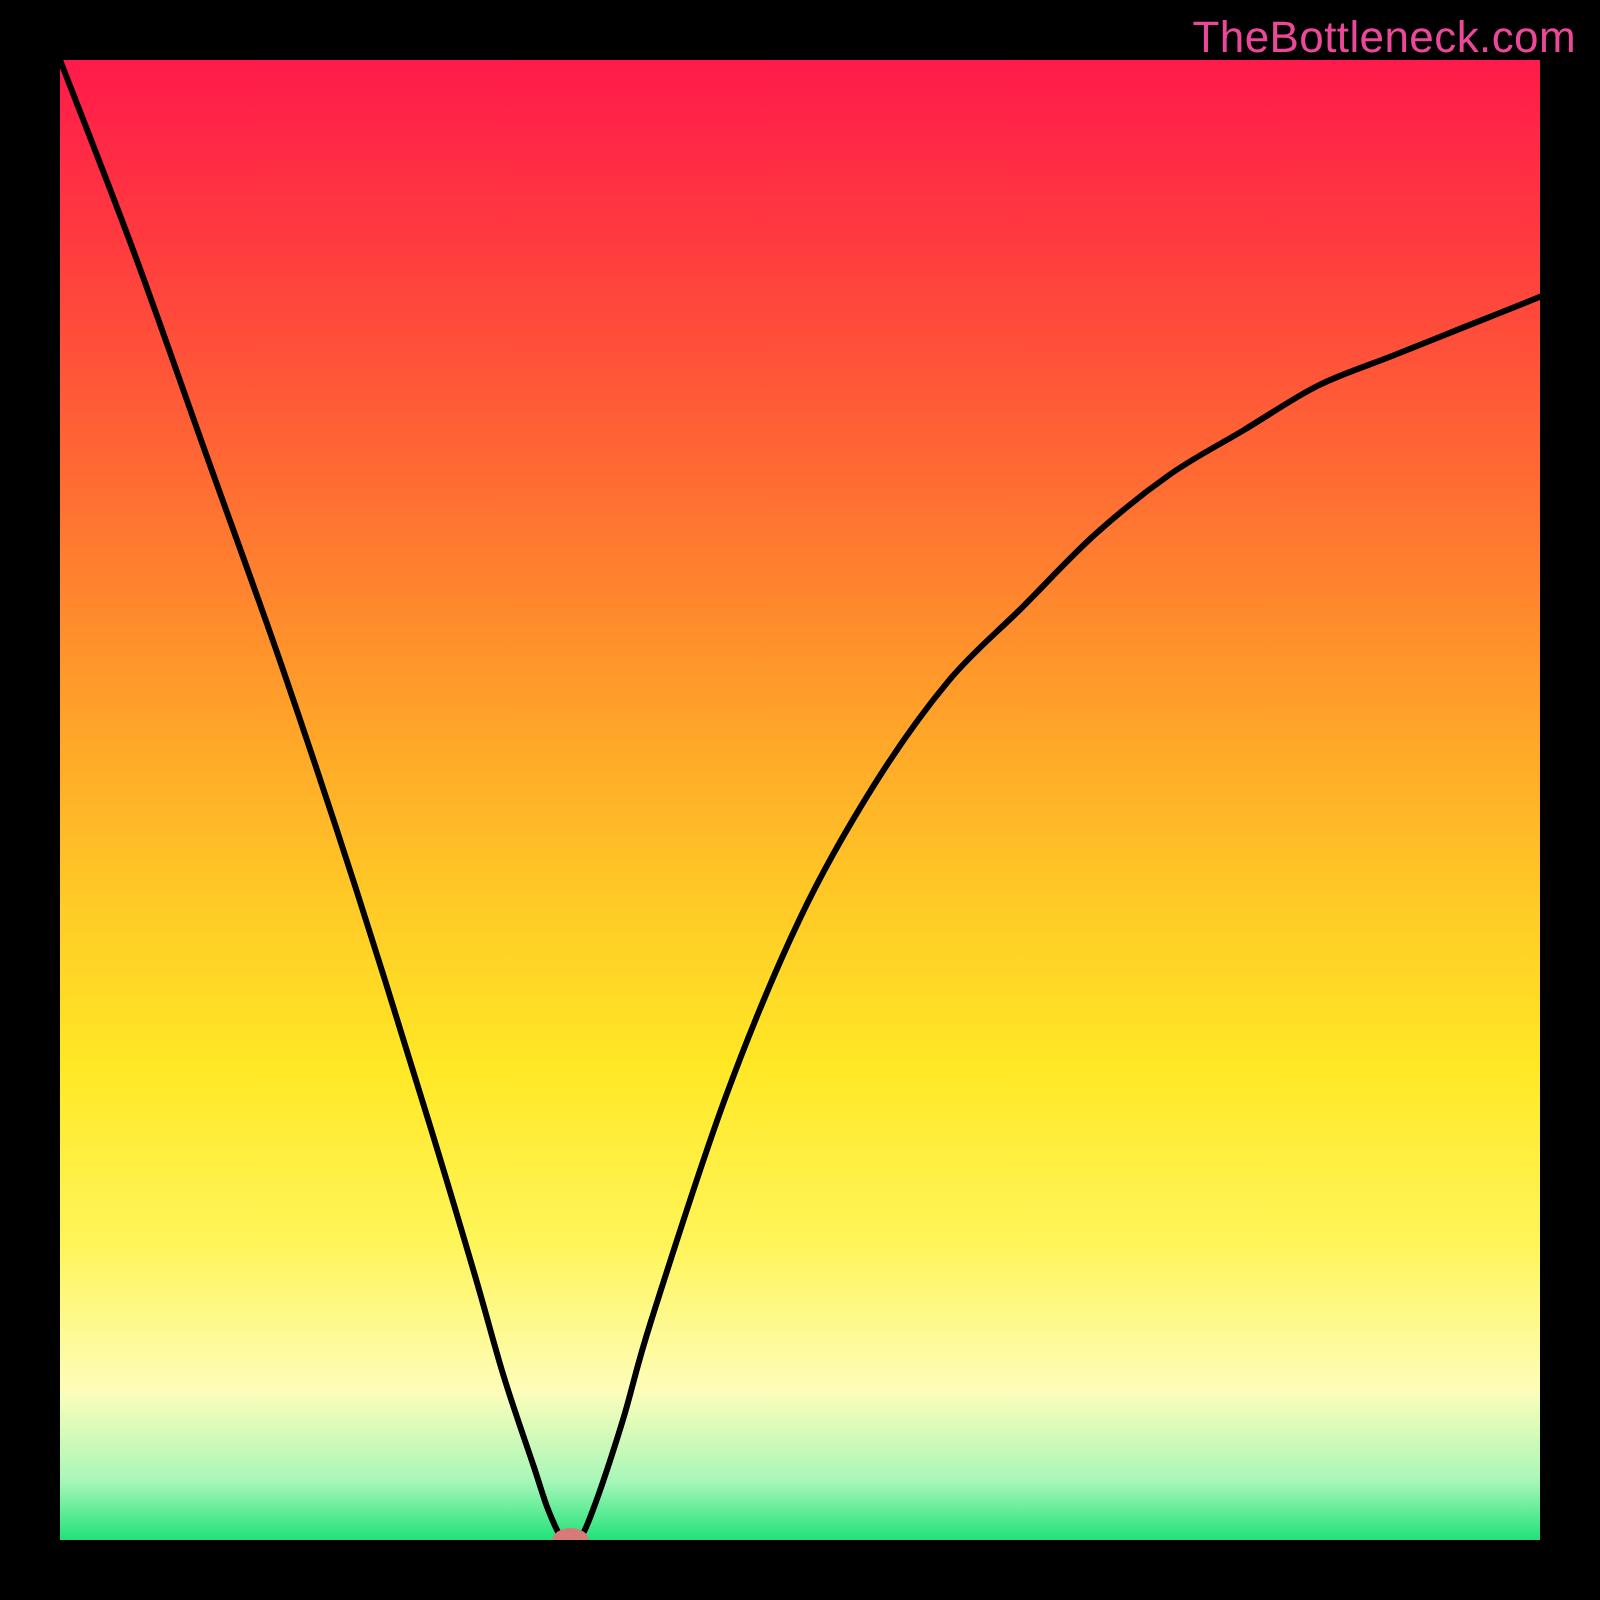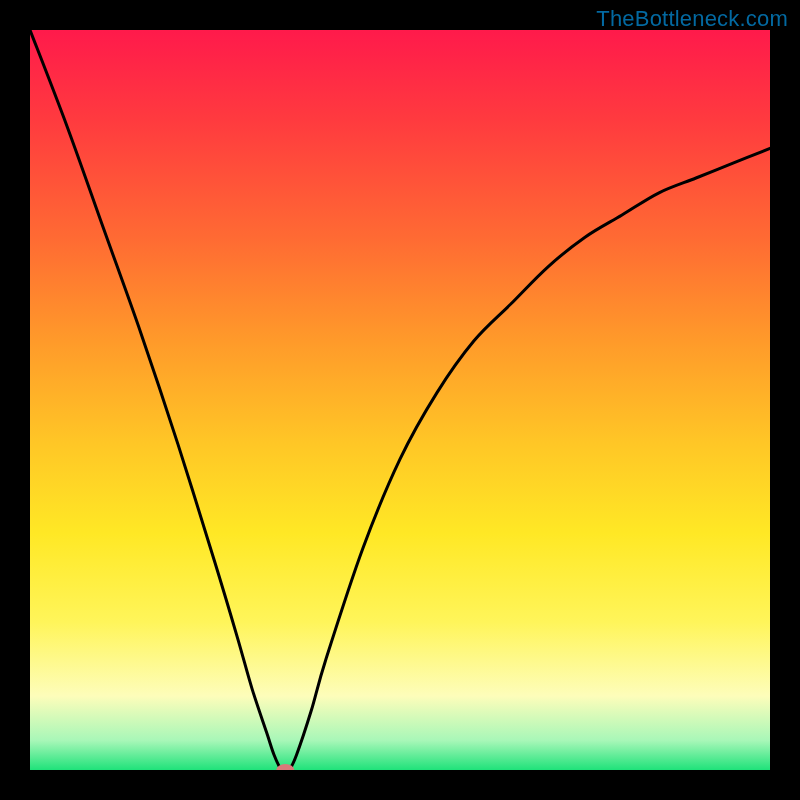--- a/index.html
+++ b/index.html
@@ -35,21 +35,21 @@
       #fdfdba 90%,
       #a8f7b8 96%,
       #1fe27a 100%);
   }
   .watermark {
     position: absolute;
     top: 6px;
     right: 12px;
     font-family: Arial, Helvetica, sans-serif;
     font-size: 22px;
-    color: #0369a1;
+    color: #ec4899;
     letter-spacing: 0.2px;
   }
   svg.curve {
     position: absolute;
     left: 0;
     top: 0;
     width: 740px;
     height: 740px;
   }
 </style>

